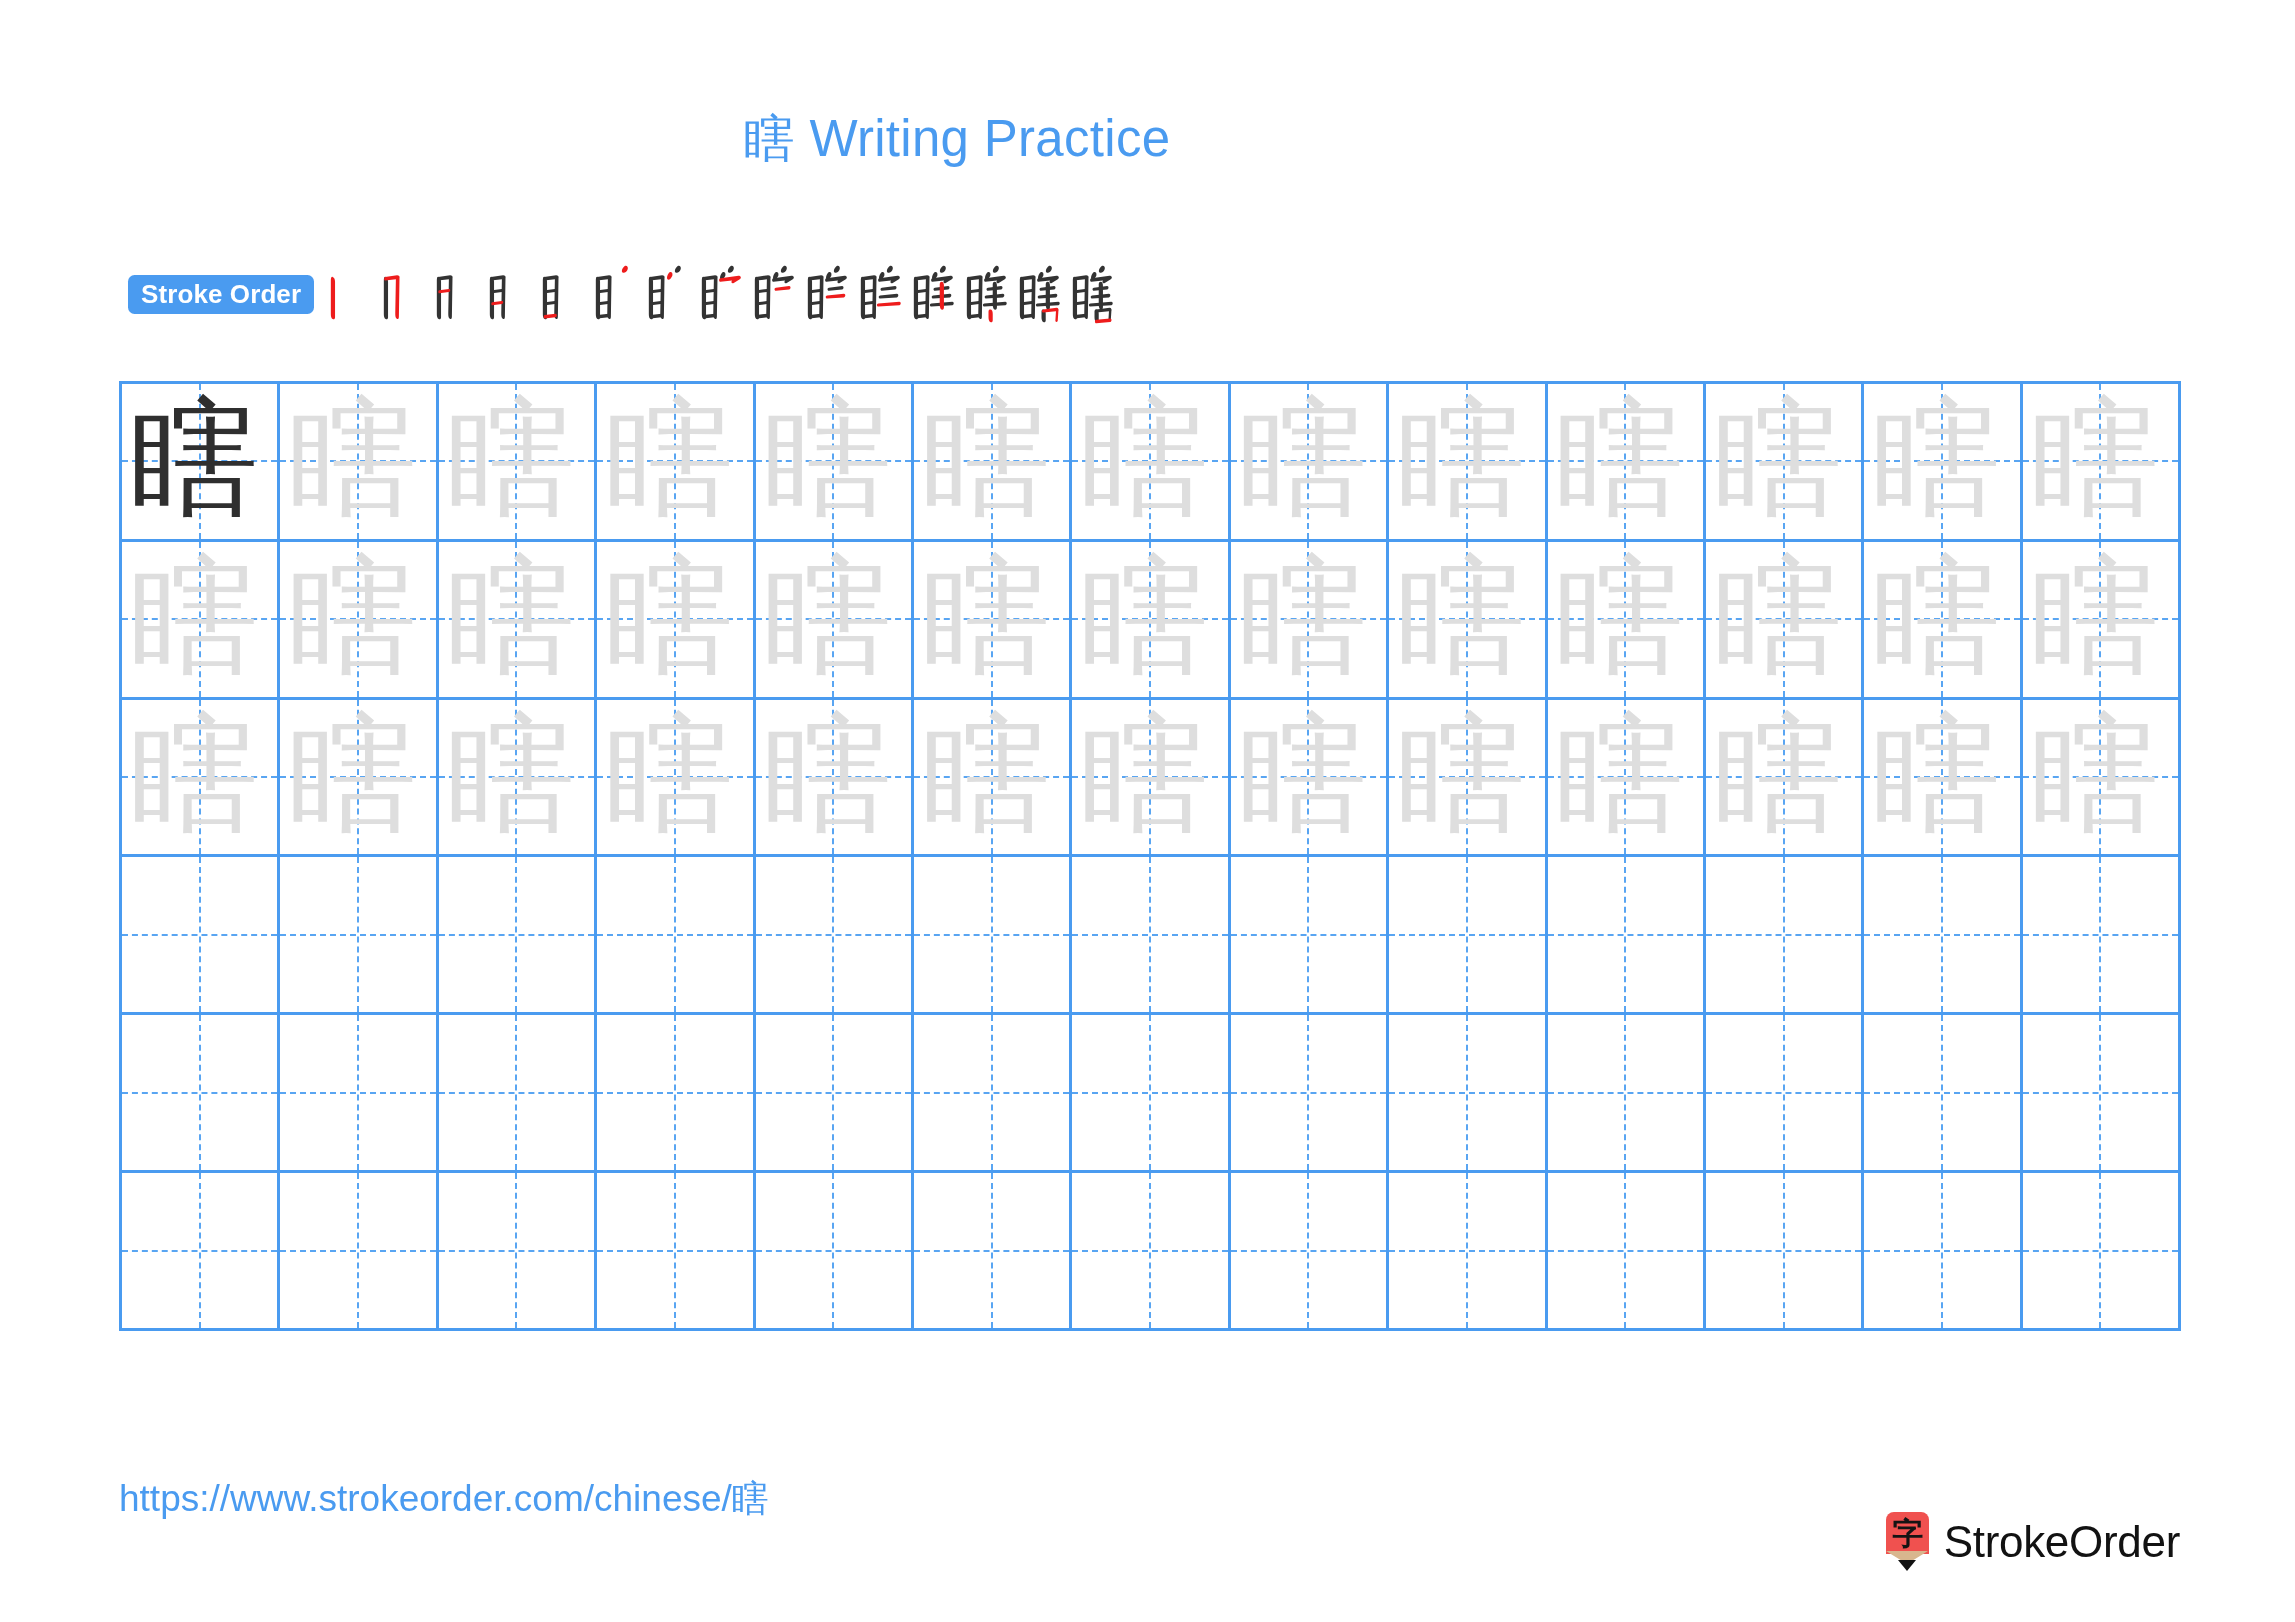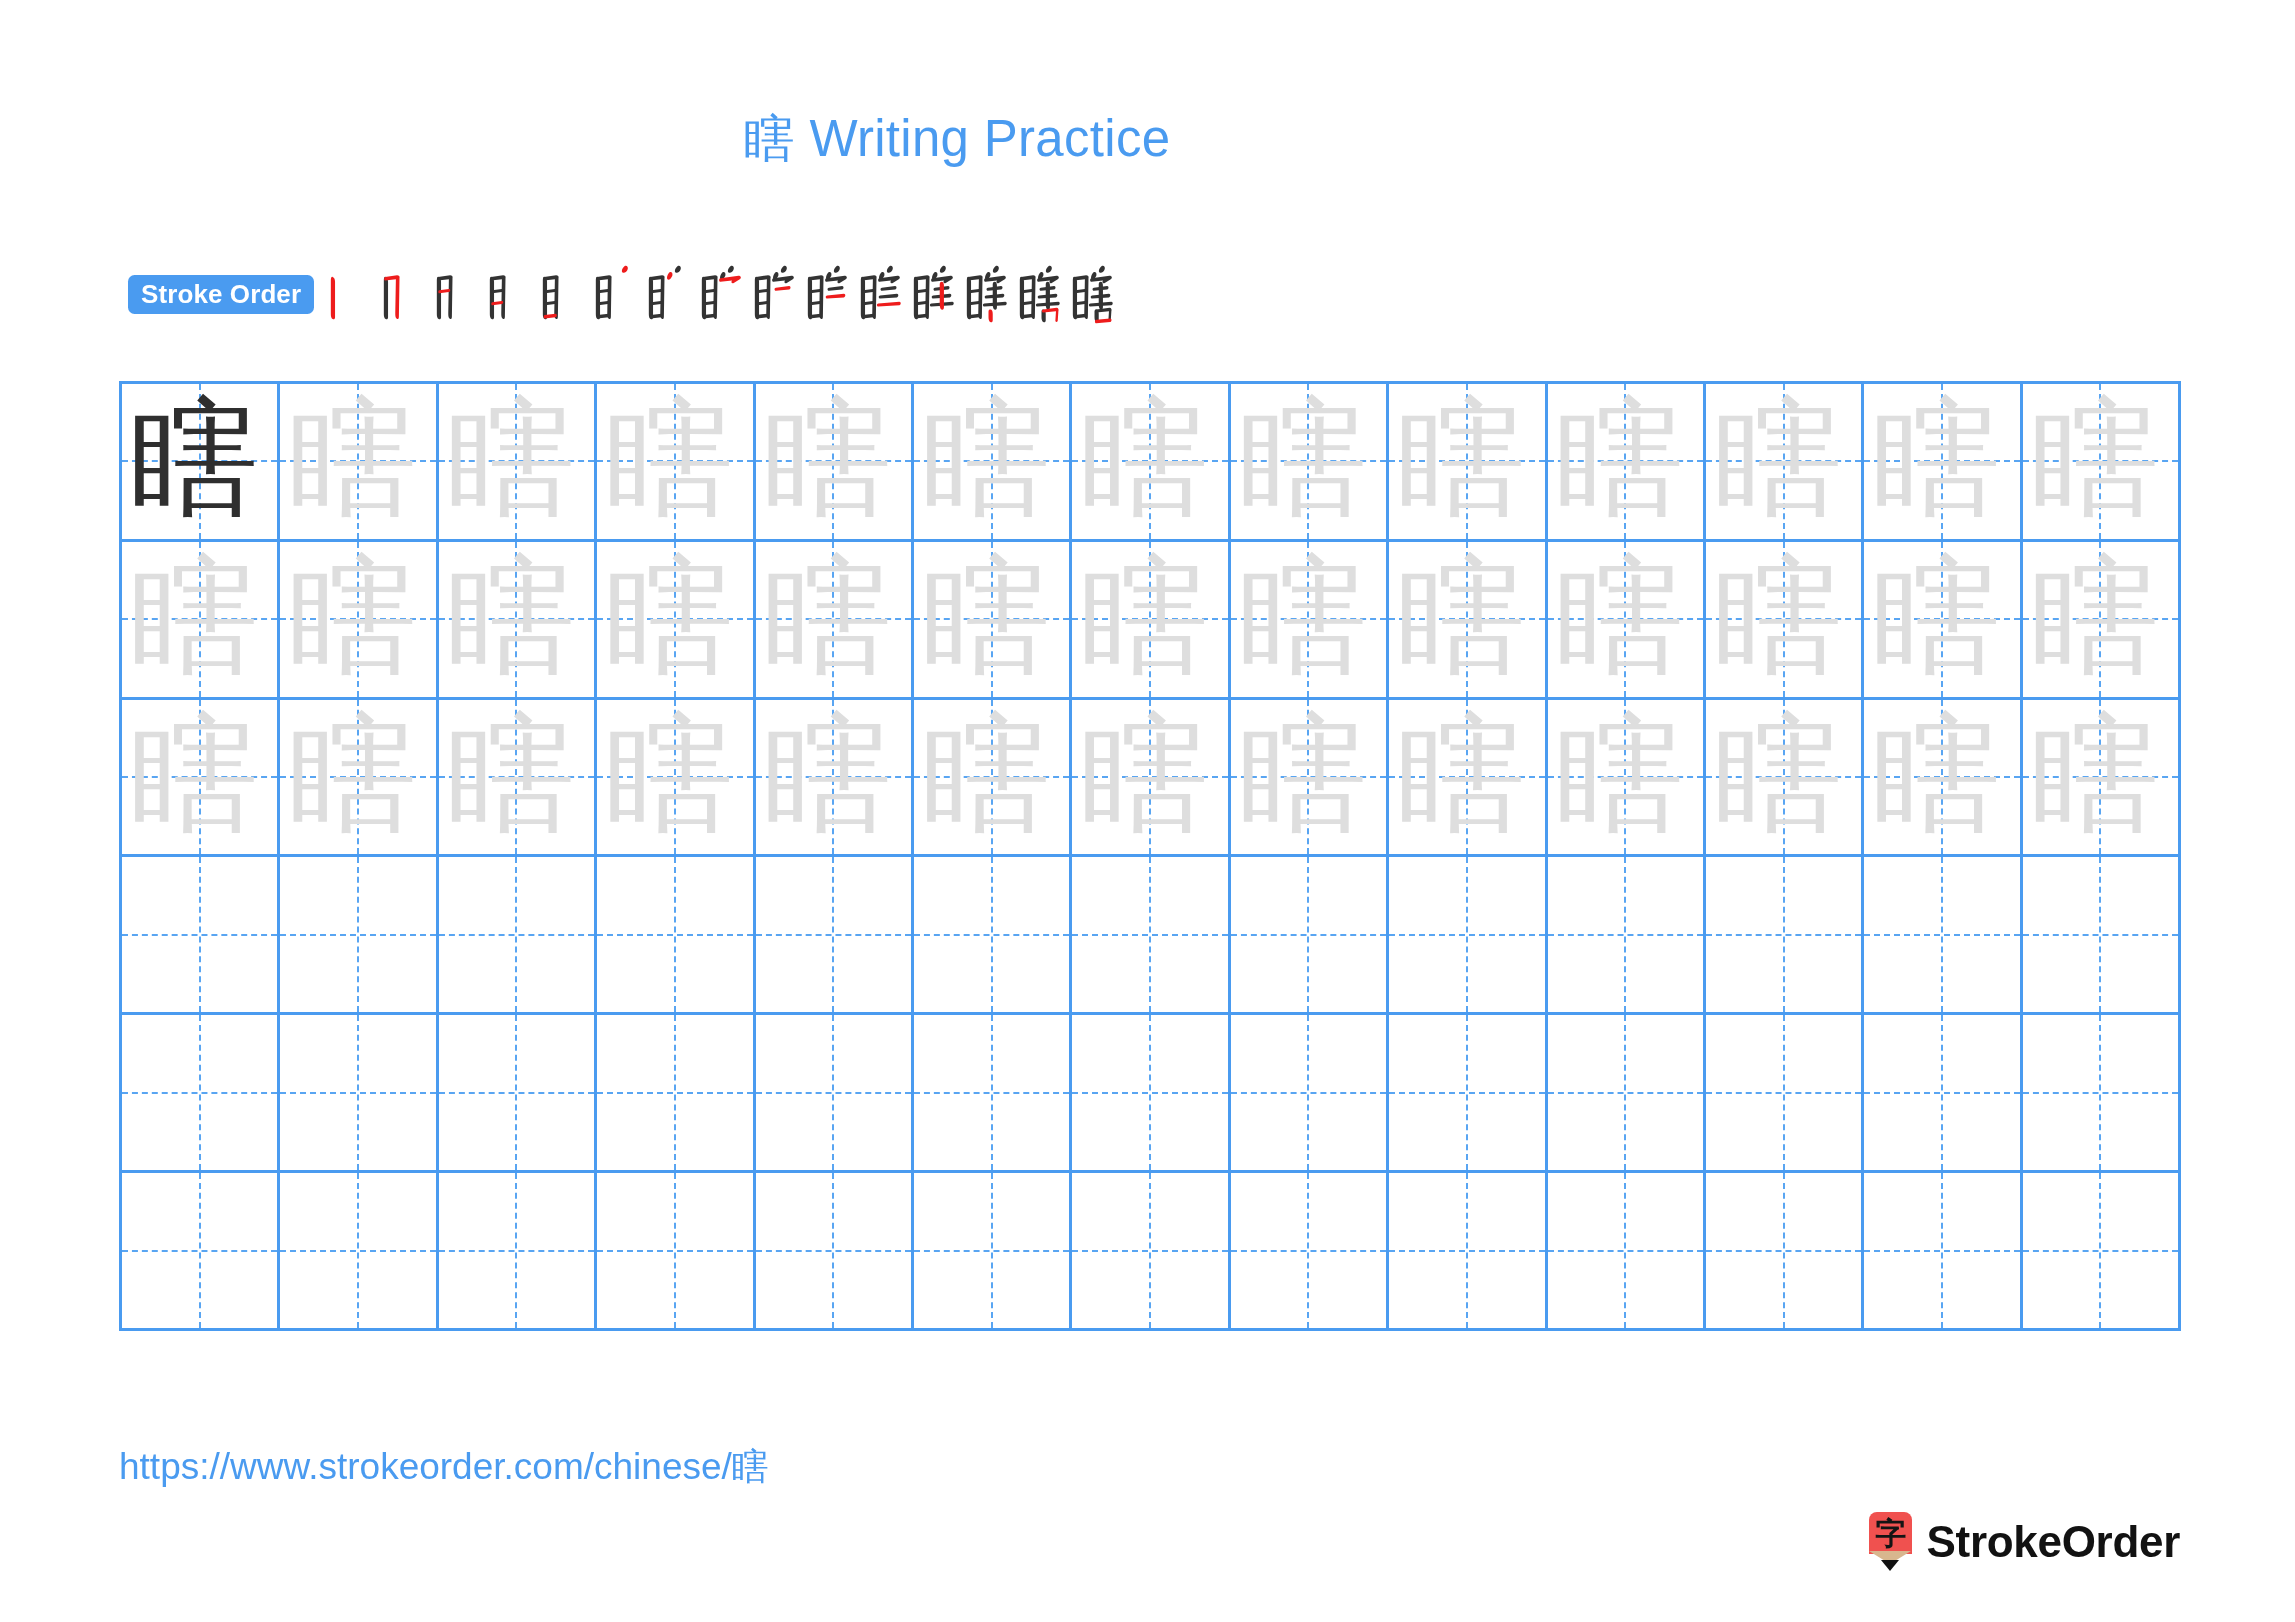--- a/index.html
+++ b/index.html
@@ -134,21 +134,21 @@
   .glyph.trace { color: #dedede; }
   .glyph.blank { color: transparent; }
 
   
   .grid-cell .glyph span { transform: translate(-5.2px, -2.6px); display: block; }
 
   
   .footer-url {
     position: absolute;
     left: 119px;
-    top: 1442px;
+    top: 1474px;
     font-size: 37px;
     color: #4a9bf0;
     white-space: nowrap;
   }
 
   .brand {
     position: absolute;
     right: 115px;
     top: 1512px;
     display: flex;
@@ -194,21 +194,21 @@
   .brand-mark .tip {
     position: absolute;
     left: 11.8px; top: 48px;
     width: 0; height: 0;
     border-left: 9.8px solid transparent;
     border-right: 9.8px solid transparent;
     border-top: 11.8px solid #111111;
   }
   .brand-name {
     font-size: 44px;
-    font-weight: 700;
+    font-weight: 400;
     color: #121212;
     letter-spacing: -0.3px;
     white-space: nowrap;
   }
 </style>
 </head>
 <body>
 
 <div class="page-title">
   <span class="han">瞎</span><span> Writing Practice</span>

